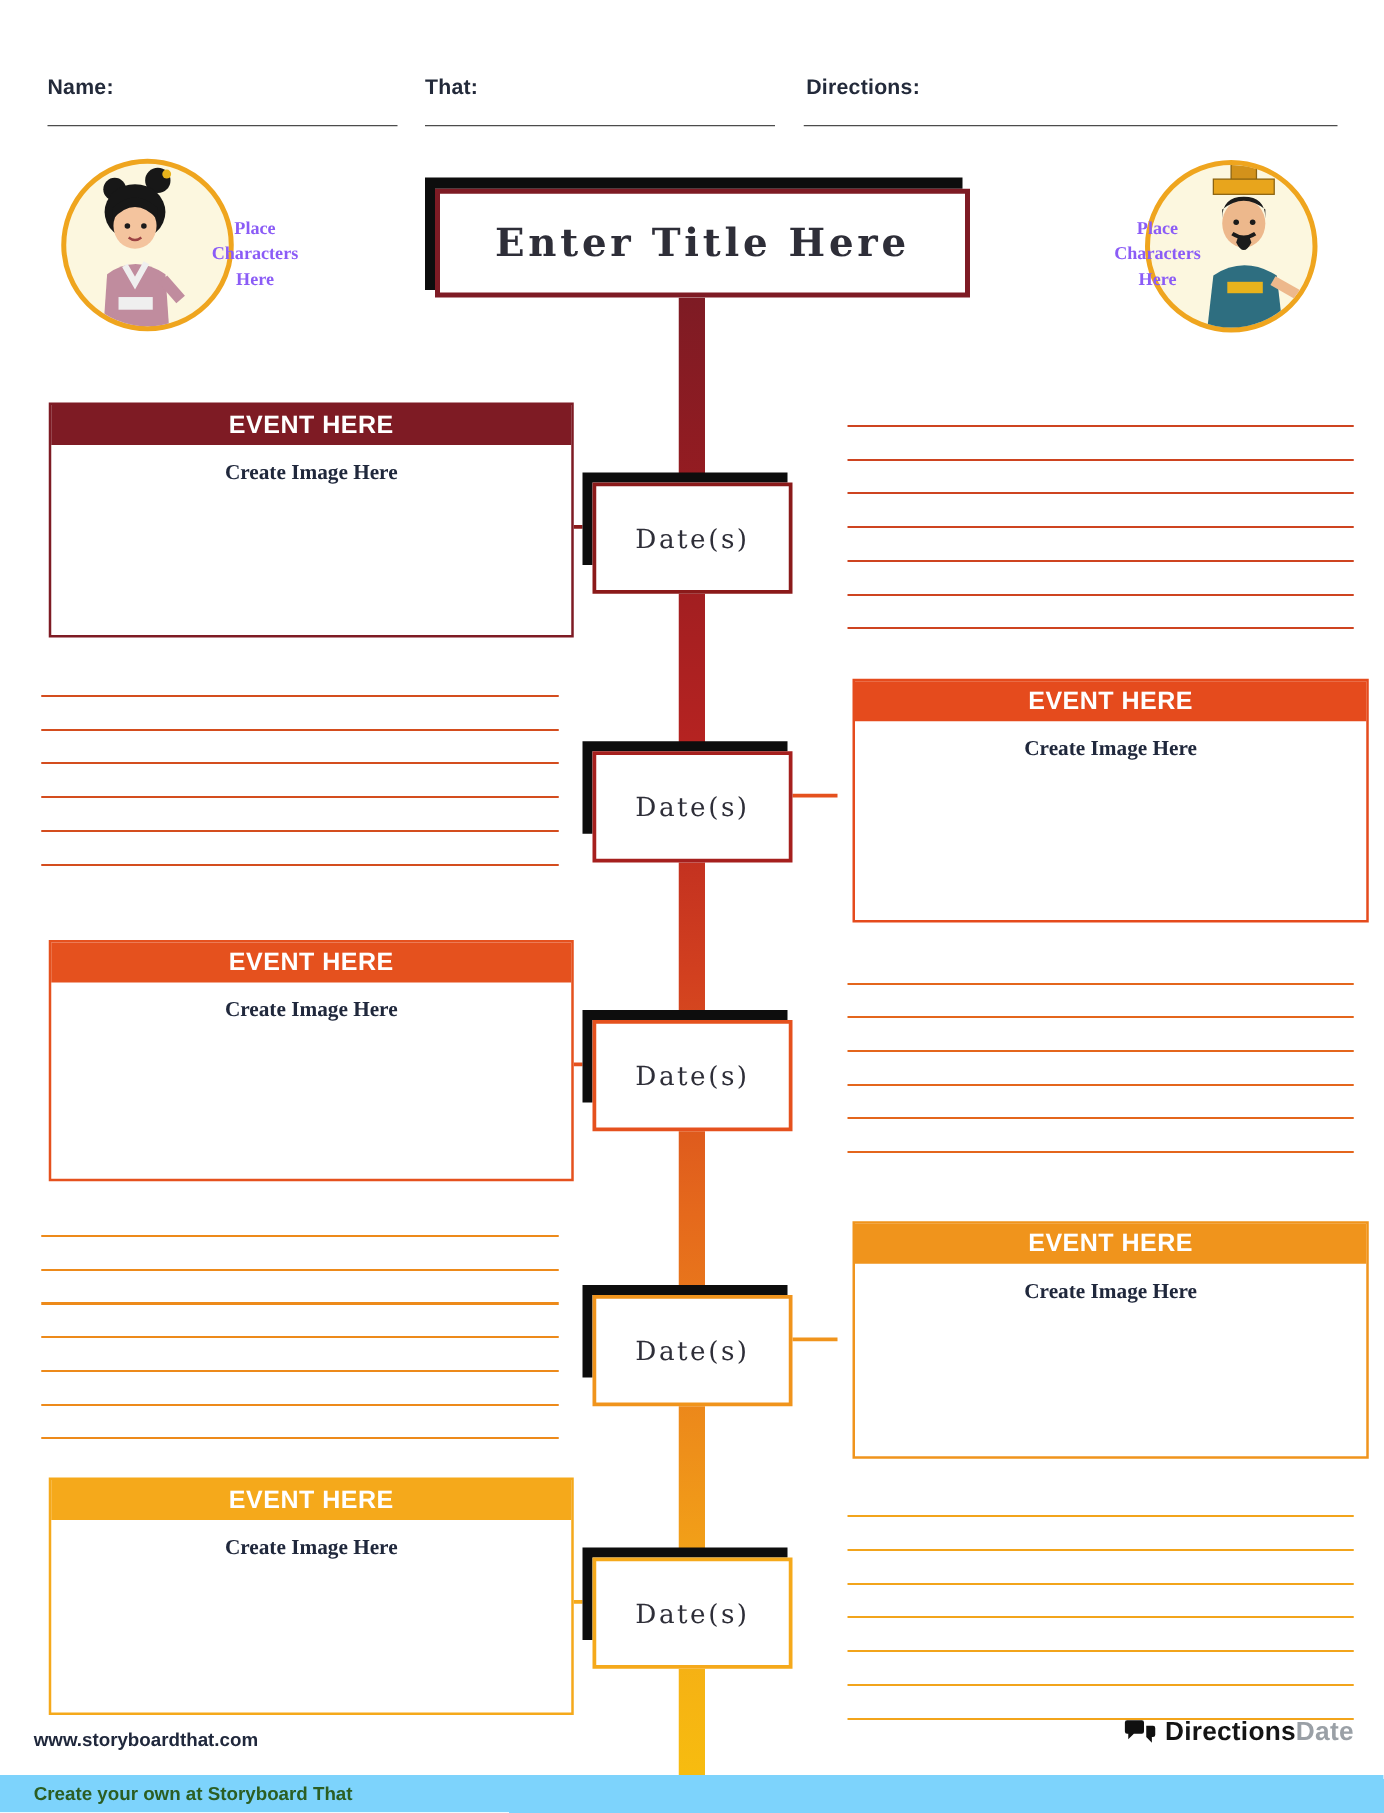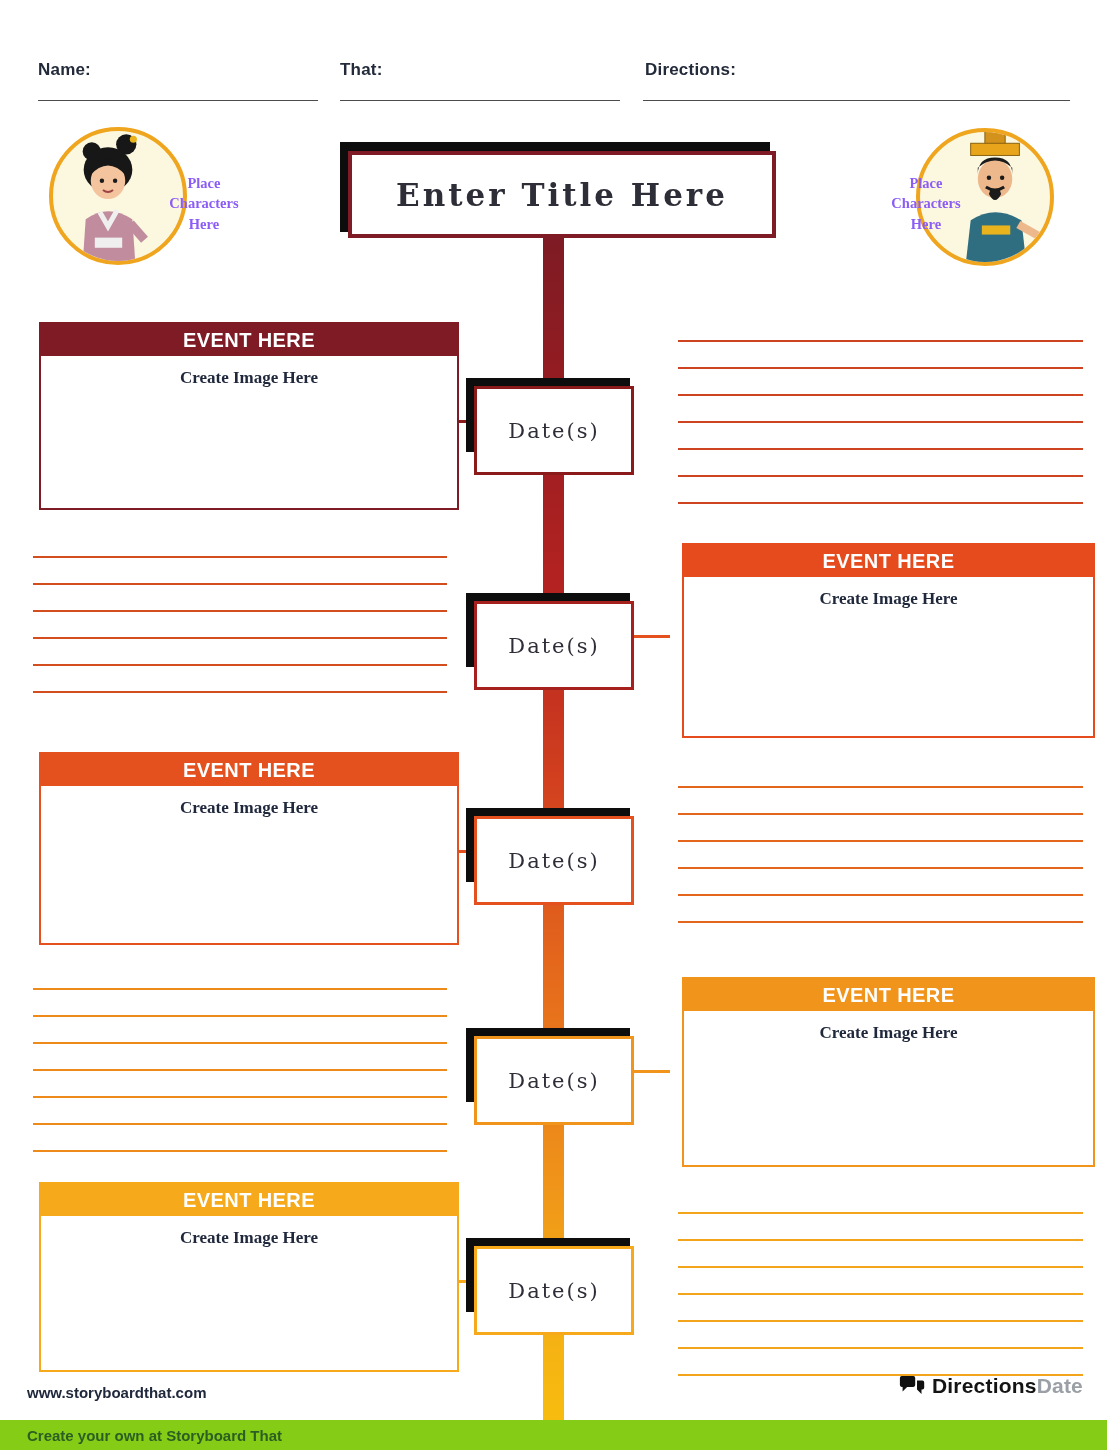--- a/index.html
+++ b/index.html
@@ -88,21 +88,21 @@
   .b2 { left:33px;  top:556px;  width:414px; height:139px; --lc:#D44D1E; }
   .b3 { left:678px; top:786px;  width:405px; height:160px; --lc:#E4661C; }
   .b4 { left:33px;  top:988px;  width:414px; height:166px; --lc:#ED8A1A; }
   .b5 { left:678px; top:1212px; width:405px; height:164px; --lc:#F2A41B; }
 
   
   .footer-url { position:absolute; left:27px; top:1384px; font-size:15px; font-weight:700; color:#20283C; }
   .logo { position:absolute; right:24px; top:1374px; display:flex; align-items:center; gap:6px; }
   .logo-text { font-size:21px; font-weight:700; color:#141414; letter-spacing:0.2px; }
   .logo-that { color:#9aa0a6; }
-  .bottom-bar { position:absolute; left:0; top:1420px; width:1107px; height:30px; background:#84cc16;
+  .bottom-bar { position:absolute; left:0; top:1420px; width:1107px; height:30px; background:#7dd3fc;
     display:flex; align-items:center; padding-left:27px;
     color:#2B5E23; font-weight:700; font-size:15px; }
 </style>
 </head>
 <body>
 
 <div class="page">
 
   <span class="field-label lbl-name">Name:</span>
   <span class="field-label lbl-date">That:</span>

